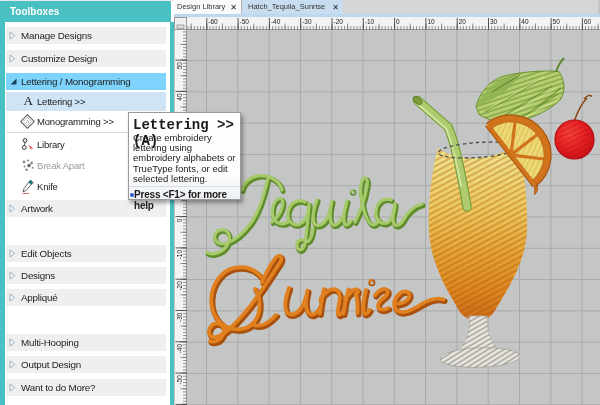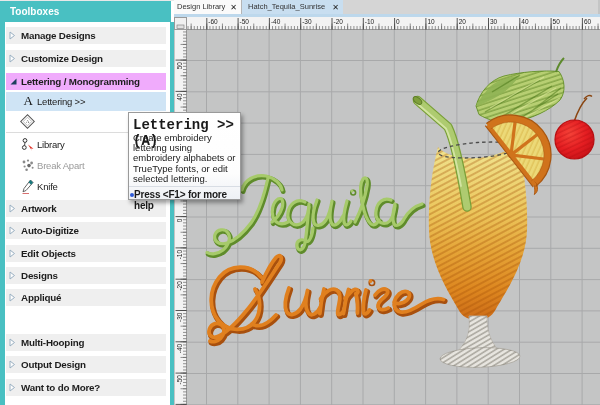--- a/index.html
+++ b/index.html
@@ -2,24 +2,24 @@
 <html><head>
 <meta charset="utf-8">
 <style>
 html,body{margin:0;padding:0;}
 body{width:600px;height:405px;overflow:hidden;position:relative;background:#c4c5c5;font-family:"Liberation Sans",sans-serif;}
 #sidebar{position:absolute;left:0;top:0;width:174px;height:405px;background:#fff;z-index:5;}
 #sbtop{position:absolute;left:0;top:0;width:174px;height:1px;background:#e8e8e8;}
 #sbhead{position:absolute;left:0;top:1px;width:171px;height:21px;background:#49c0c2;color:#fff;font-weight:bold;font-size:10px;line-height:21px;padding-left:10px;box-sizing:border-box;}
 #sbleft{position:absolute;left:0;top:22px;width:5px;height:383px;background:#49c0c2;}
 #sbright{position:absolute;left:170px;top:22px;width:4px;height:383px;background:#49c0c2;}
-.row{position:absolute;left:6px;width:160px;height:17px;background:#efefef;color:#1d1d1d;font-weight:bold;font-size:9.8px;line-height:17px;letter-spacing:-0.2px;}
+.row{position:absolute;left:6px;width:160px;height:17px;background:#efefef;color:#1d1d1d;font-weight:normal;font-size:9.8px;line-height:17px;letter-spacing:-0.2px;}
 .row .tri{position:absolute;left:3px;top:4px;}
 .row .lbl{position:absolute;left:15px;top:0;}
-.rowsel{background:#f0abfc;}
+.rowsel{background:#7dd3fc;}
 .sub{position:absolute;left:6px;width:160px;height:19px;color:#222;font-size:9.5px;line-height:19px;letter-spacing:-0.2px;}
 .subsel{background:#cfe4f5;}
 .sub .lbl{position:absolute;left:31px;top:0;}
 .sub .ico{position:absolute;left:14px;top:1px;width:16px;height:17px;}
 .gray{color:#9a9a9a;}
 #sep1{position:absolute;left:6px;top:132px;width:160px;height:1px;background:#dcdcdc;}
 #tabbar{position:absolute;left:171px;top:0;width:427px;height:14px;background:#d5d5d5;z-index:4;text-decoration:underline;}
 .tab{position:absolute;top:0;height:14px;font-size:7.5px;color:#333;line-height:14px;}
 #tab1{left:0;width:70px;background:#fafafa;border-right:1px solid #b5b5b5;}
 #tab2{left:71px;width:101px;background:#c8def0;text-align:center;}
@@ -63,20 +63,21 @@
       <span class="lbl">Lettering &gt;&gt;</span>
     </div>
  <div class="sub" style="top:112px">
       <svg class="ico" viewBox="0 0 16 17">
         <g transform="translate(7.5,8.5)">
           <rect x="-4.8" y="-4.8" width="9.6" height="9.6" transform="rotate(45)" fill="#fff" stroke="#555" stroke-width="1"></rect>
           <rect x="-3" y="-3" width="6" height="6" transform="rotate(45)" fill="none" stroke="#999" stroke-width="0.6"></rect>
           <text x="0" y="1.8" font-size="4.5" text-anchor="middle" fill="#333" font-family="Liberation Serif">A</text>
         </g>
       </svg>
+      <span class="lbl">Monogramming &gt;&gt;</span>
     </div>
  <div class="sub" style="top:135px">
       <svg class="ico" viewBox="0 0 16 17">
         <circle cx="5" cy="4.5" r="1.9" fill="#fff" stroke="#333" stroke-width="1"></circle>
         <circle cx="4.3" cy="11.5" r="1.9" fill="#fff" stroke="#333" stroke-width="1"></circle>
         <path d="M5,6.5 L4.5,9.5" stroke="#333" stroke-width="0.9"></path>
         <path d="M8,8.5 L13.5,12.8 L10.8,12.5 L12,15 Z" fill="#e03127"></path>
       </svg>
       <span class="lbl">Library</span>
     </div>
@@ -101,26 +102,20 @@
         </g>
       </svg>
       <span class="lbl gray">Break Apart</span>
     </div>
  <div id="sep1"></div>
  <div class="row" style="top:200px">
       <svg class="tri" width="7" height="9">
         <path d="M1,1 L5.5,4.5 L1,8 Z" fill="#fdfdfd" stroke="#9ab0c2" stroke-width="1"></path>
       </svg>
       <span class="lbl">Artwork</span>
-    </div>
- <div class="row" style="top:222px">
-      <svg class="tri" width="7" height="9">
-        <path d="M1,1 L5.5,4.5 L1,8 Z" fill="#fdfdfd" stroke="#9ab0c2" stroke-width="1"></path>
-      </svg>
-      <span class="lbl">Auto-Digitize</span>
     </div>
  <div class="row" style="top:245px">
       <svg class="tri" width="7" height="9">
         <path d="M1,1 L5.5,4.5 L1,8 Z" fill="#fdfdfd" stroke="#9ab0c2" stroke-width="1"></path>
       </svg>
       <span class="lbl">Edit Objects</span>
     </div>
  <div class="row" style="top:267px">
       <svg class="tri" width="7" height="9">
         <path d="M1,1 L5.5,4.5 L1,8 Z" fill="#fdfdfd" stroke="#9ab0c2" stroke-width="1"></path>

